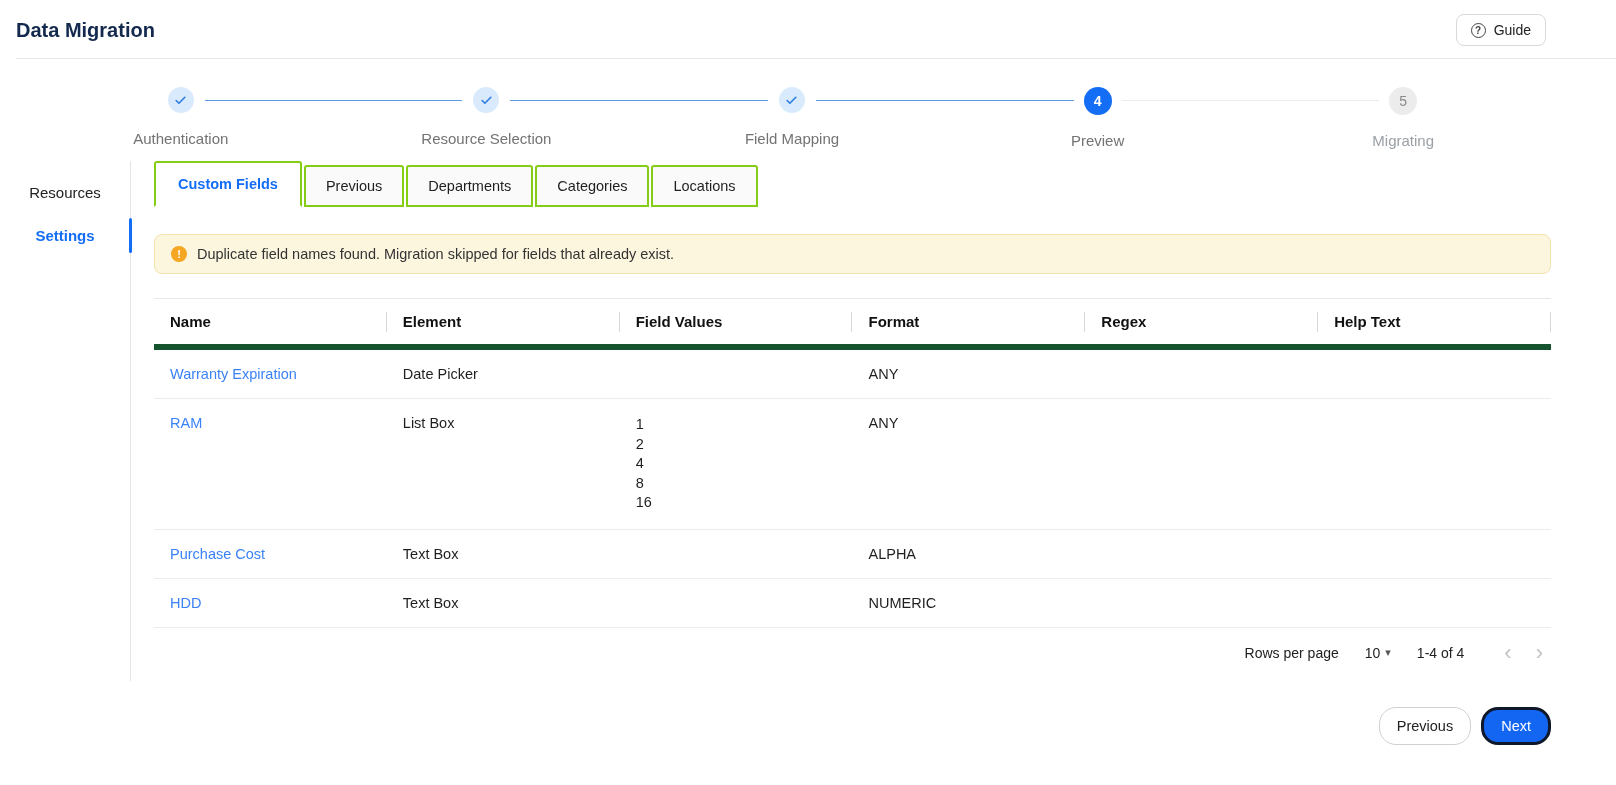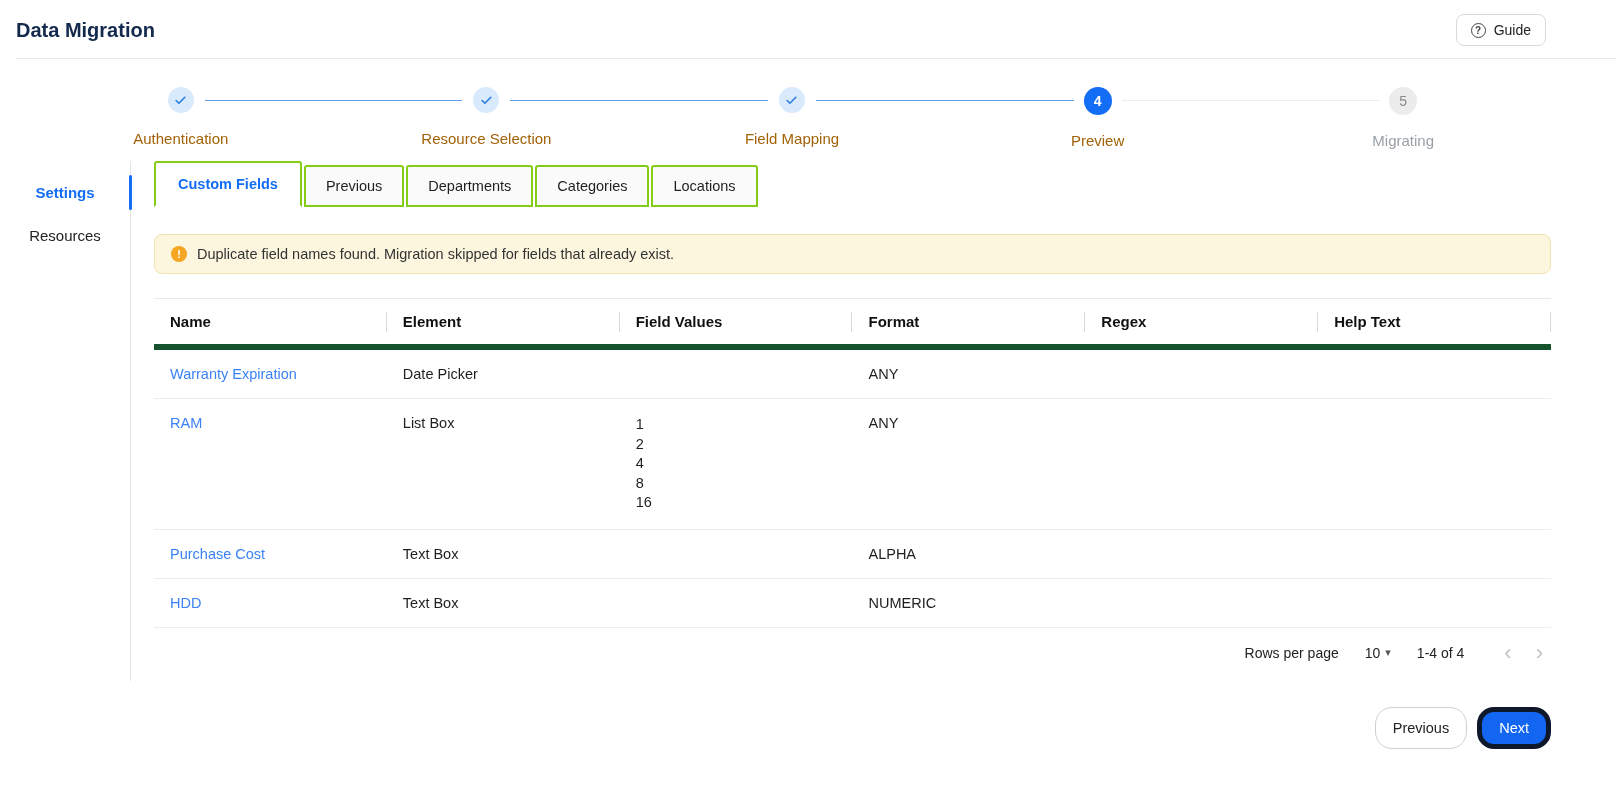--- a/index.html
+++ b/index.html
@@ -82,21 +82,21 @@
     justify-content: center;
     flex-shrink: 0;
     font-size: 14px;
   }
   .step.done .dot { background: #d9eafc; }
   .step.active .dot { width: 28px; height: 28px; background: #146ef5; color: #fff; font-weight: 600; }
   .step.pending .dot { width: 28px; height: 28px; background: #ececec; color: #8a8a8a; }
   .step-label {
     margin-top: 17px;
     font-size: 15px;
-    color: #a16207;
+    color: #737373;
   }
   .step.pending .step-label { color: #9aa0a6; }
   
   .main {
     display: flex;
     margin: 8px 65px 0 0;
   }
   .sidebar {
     width: 131px;
     flex-shrink: 0;
@@ -245,21 +245,21 @@
     cursor: pointer;
     font-family: inherit;
   }
   .btn-prev {
     background: #fff;
     border: 1px solid #d0d0d0;
     color: #222;
   }
   .btn-next {
     background: #1266f1;
-    border: 5px solid #0f172a;
+    border: 3px solid #0f172a;
     color: #fff;
   }
 </style>
 </head>
 <body>
 
 <div class="page-header">
   <h1 class="page-title">Data Migration</h1>
   <button class="guide-btn">
     <span class="q-icon">?</span>
@@ -299,25 +299,25 @@
   </div>
   <div class="step pending">
     <div class="dot">5</div>
     <div class="step-label">Migrating</div>
   </div>
 </div>
 
 <div class="main">
 
   <div class="sidebar">
+    <div class="side-item">
+      <span>Resources</span>
+    </div>
     <div class="side-item active">
       <span>Settings</span>
-    </div>
-    <div class="side-item">
-      <span>Resources</span>
     </div>
   </div>
 
   <div class="content">
 
     <div class="tabs">
       <div class="tab active">Custom Fields</div>
       <div class="tab">Previous</div>
       <div class="tab">Departments</div>
       <div class="tab">Categories</div>

